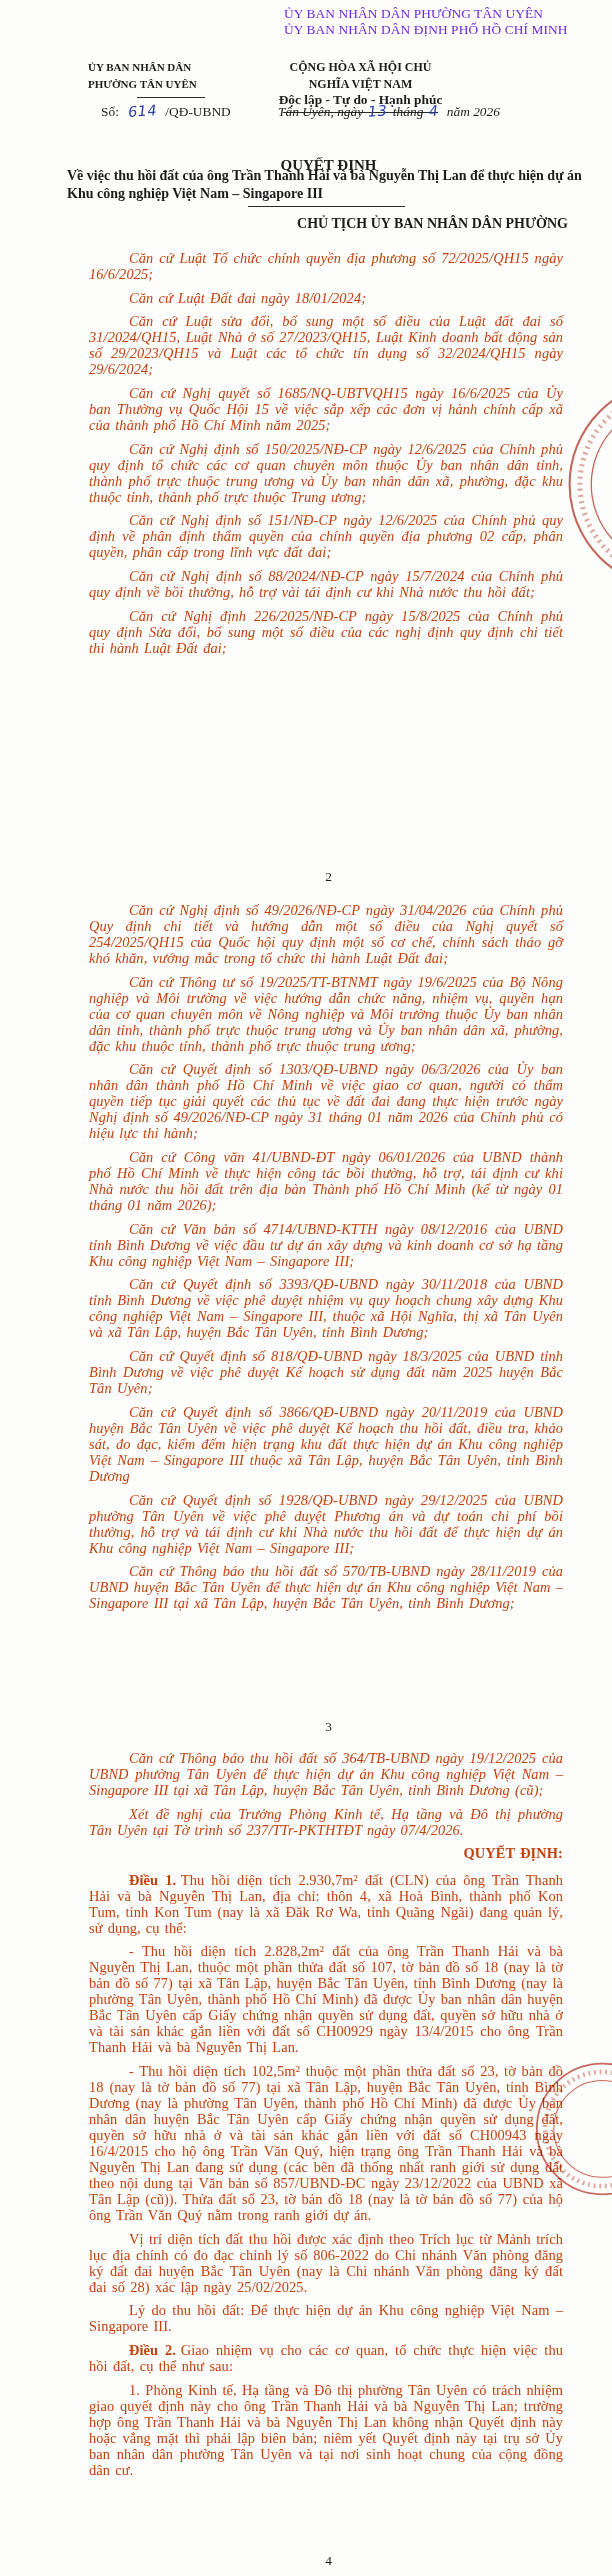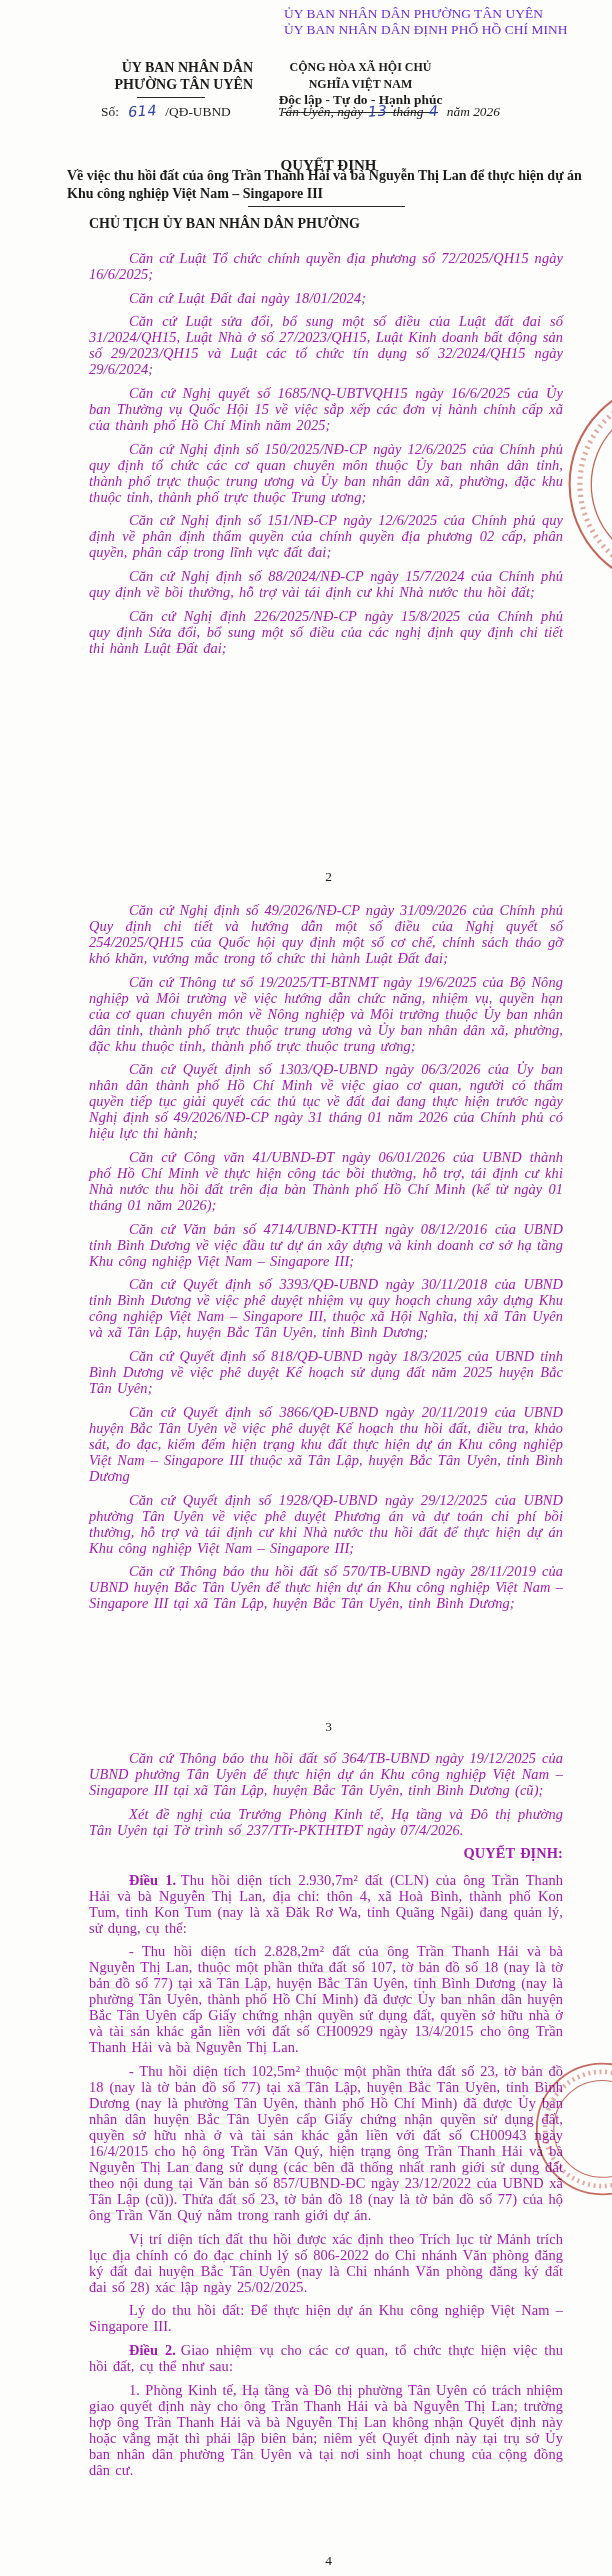--- a/index.html
+++ b/index.html
@@ -13,44 +13,44 @@
     color:#1c1c1c;
     -webkit-font-smoothing:antialiased;
   }
   .abs{position:absolute;}
   
   .top-right-header{
     left:284px;top:6.2px;width:328px;
     font-size:13.4px;line-height:15.5px;color:#6d28d9;
     letter-spacing:0.1px;white-space:nowrap;
   }
-  .org-block{left:88px;top:59px;width:165px;text-align:right;
-    font-weight:bold;font-size:14px;line-height:17px;}
+  .org-block{left:88px;top:59px;width:165px;text-align:left;
+    font-weight:bold;font-size:11px;line-height:17px;}
   .org-underline{width:68px;border-top:1.3px solid #2a2a2a;margin:3.6px auto 0;}
   .motto-block{left:268px;top:59px;width:185px;text-align:center;font-weight:bold;}
   .motto-l1{font-size:12px;line-height:16.5px;}
   .motto-l2{font-size:13.4px;line-height:16.5px;}
   .motto-underline{width:155px;border-top:1.3px solid #2a2a2a;margin:3.1px auto 0;}
   .so-line{left:101px;top:103px;font-size:13.4px;white-space:nowrap;}
   .date-line{left:278px;top:103px;width:227px;font-size:13.4px;font-style:italic;white-space:nowrap;}
   .hand{color:#2b3fa8;font-family:"DejaVu Sans",sans-serif;font-style:italic;
     display:inline-block;transform:rotate(-4deg);font-size:14.4px;letter-spacing:0.5px;}
   .so-line .hand{margin:0 8.2px 0 9.3px;}
   .date-line .hand{margin:0 5.2px;}
   
   .doc-title{left:89px;top:146px;width:479px;text-align:center;
     font-weight:bold;font-size:15px;margin-top:11px;}
   .doc-subtitle{left:67px;top:167px;width:520px;text-align:left;
     font-weight:bold;font-size:14px;line-height:18px;}
   .subtitle-underline{left:248px;top:206px;width:157px;border-top:1.3px solid #2a2a2a;}
-  .authority{left:89px;top:216px;width:479px;text-align:left;font-weight:bold;font-size:14px;}
+  .authority{left:89px;top:216px;width:479px;text-align:right;font-weight:bold;font-size:14px;}
   .page-num{left:89px;width:479px;text-align:center;font-size:13.4px;}
   
   .body{left:89px;width:474px;font-size:14.4px;line-height:16px;
-    text-align:justify;color:#a21caf;word-spacing:1.5px;letter-spacing:0.1px;}
+    text-align:justify;color:#c2410c;word-spacing:1.5px;letter-spacing:0.1px;}
   .body p{margin:0 0 7.7px;text-indent:40px;}
   .italic p,p.italic{font-style:italic;}
   .decision-heading{text-align:right;font-weight:bold;font-size:14.4px;
     text-indent:0 !important;margin:4.1px 0 10.3px !important;font-style:normal;}
   .lead{font-weight:bold;padding-right:4.6px;}
   
   svg.seal{mix-blend-mode:multiply;}
 </style>
 </head>
 <body>
@@ -91,21 +91,21 @@
       <p>Căn cứ Nghị quyết số 1685/NQ-UBTVQH15 ngày 16/6/2025 của Ủy ban Thường vụ Quốc Hội 15 về việc sắp xếp các đơn vị hành chính cấp xã của thành phố Hồ Chí Minh năm 2025;</p>
       <p>Căn cứ Nghị định số 150/2025/NĐ-CP ngày 12/6/2025 của Chính phủ quy định tổ chức các cơ quan chuyên môn thuộc Ủy ban nhân dân tỉnh, thành phố trực thuộc trung ương và Ủy ban nhân dân xã, phường, đặc khu thuộc tỉnh, thành phố trực thuộc Trung ương;</p>
       <p>Căn cứ Nghị định số 151/NĐ-CP ngày 12/6/2025 của Chính phủ quy định về phân định thẩm quyền của chính quyền địa phương 02 cấp, phân quyền, phân cấp trong lĩnh vực đất đai;</p>
       <p>Căn cứ Nghị định số 88/2024/NĐ-CP ngày 15/7/2024 của Chính phủ quy định về bồi thường, hỗ trợ vài tái định cư khi Nhà nước thu hồi đất;</p>
       <p>Căn cứ Nghị định 226/2025/NĐ-CP ngày 15/8/2025 của Chính phủ quy định Sửa đổi, bổ sung một số điều của các nghị định quy định chi tiết thi hành Luật Đất đai;</p>
     </div>
 
   <div class="abs page-num" style="top:869px;">2</div>
   <div class="abs body italic" style="top:902px;">
 
-  <p>Căn cứ Nghị định số 49/2026/NĐ-CP ngày 31/09/2026 của Chính phủ Quy định chi tiết và hướng dẫn một số điều của Nghị quyết số 254/2025/QH15 của Quốc hội quy định một số cơ chế, chính sách tháo gỡ khó khăn, vướng mắc trong tổ chức thi hành Luật Đất đai;</p>
+  <p>Căn cứ Nghị định số 49/2026/NĐ-CP ngày 31/04/2026 của Chính phủ Quy định chi tiết và hướng dẫn một số điều của Nghị quyết số 254/2025/QH15 của Quốc hội quy định một số cơ chế, chính sách tháo gỡ khó khăn, vướng mắc trong tổ chức thi hành Luật Đất đai;</p>
       <p>Căn cứ Thông tư số 19/2025/TT-BTNMT ngày 19/6/2025 của Bộ Nông nghiệp và Môi trường về việc hướng dẫn chức năng, nhiệm vụ, quyền hạn của cơ quan chuyên môn về Nông nghiệp và Môi trường thuộc Ủy ban nhân dân tỉnh, thành phố trực thuộc trung ương và Ủy ban nhân dân xã, phường, đặc khu thuộc tỉnh, thành phố trực thuộc trung ương;</p>
       <p>Căn cứ Quyết định số 1303/QĐ-UBND ngày 06/3/2026 của Ủy ban nhân dân thành phố Hồ Chí Minh về việc giao cơ quan, người có thẩm quyền tiếp tục giải quyết các thủ tục về đất đai đang thực hiện trước ngày Nghị định số 49/2026/NĐ-CP ngày 31 tháng 01 năm 2026 của Chính phủ có hiệu lực thi hành;</p>
       <p>Căn cứ Công văn 41/UBND-ĐT ngày 06/01/2026 của UBND thành phố Hồ Chí Minh về thực hiện công tác bồi thường, hỗ trợ, tái định cư khi Nhà nước thu hồi đất trên địa bàn Thành phố Hồ Chí Minh (kể từ ngày 01 tháng 01 năm 2026);</p>
       <p>Căn cứ Văn bản số 4714/UBND-KTTH ngày 08/12/2016 của UBND tỉnh Bình Dương về việc đầu tư dự án xây dựng và kinh doanh cơ sở hạ tầng Khu công nghiệp Việt Nam – Singapore III;</p>
       <p>Căn cứ Quyết định số 3393/QĐ-UBND ngày 30/11/2018 của UBND tỉnh Bình Dương về việc phê duyệt nhiệm vụ quy hoạch chung xây dựng Khu công nghiệp Việt Nam – Singapore III, thuộc xã Hội Nghĩa, thị xã Tân Uyên và xã Tân Lập, huyện Bắc Tân Uyên, tỉnh Bình Dương;</p>
       <p>Căn cứ Quyết định số 818/QĐ-UBND ngày 18/3/2025 của UBND tỉnh Bình Dương về việc phê duyệt Kế hoạch sử dụng đất năm 2025 huyện Bắc Tân Uyên;</p>
       <p>Căn cứ Quyết định số 3866/QĐ-UBND ngày 20/11/2019 của UBND huyện Bắc Tân Uyên về việc phê duyệt Kế hoạch thu hồi đất, điều tra, khảo sát, đo đạc, kiểm đếm hiện trạng khu đất thực hiện dự án Khu công nghiệp Việt Nam – Singapore III thuộc xã Tân Lập, huyện Bắc Tân Uyên, tỉnh Bình Dương</p>
       <p>Căn cứ Quyết định số 1928/QĐ-UBND ngày 29/12/2025 của UBND phường Tân Uyên về việc phê duyệt Phương án và dự toán chi phí bồi thường, hỗ trợ và tái định cư khi Nhà nước thu hồi đất để thực hiện dự án Khu công nghiệp Việt Nam – Singapore III;</p>
       <p>Căn cứ Thông báo thu hồi đất số 570/TB-UBND ngày 28/11/2019 của UBND huyện Bắc Tân Uyên để thực hiện dự án Khu công nghiệp Việt Nam – Singapore III tại xã Tân Lập, huyện Bắc Tân Uyên, tỉnh Bình Dương;</p>
     </div>

